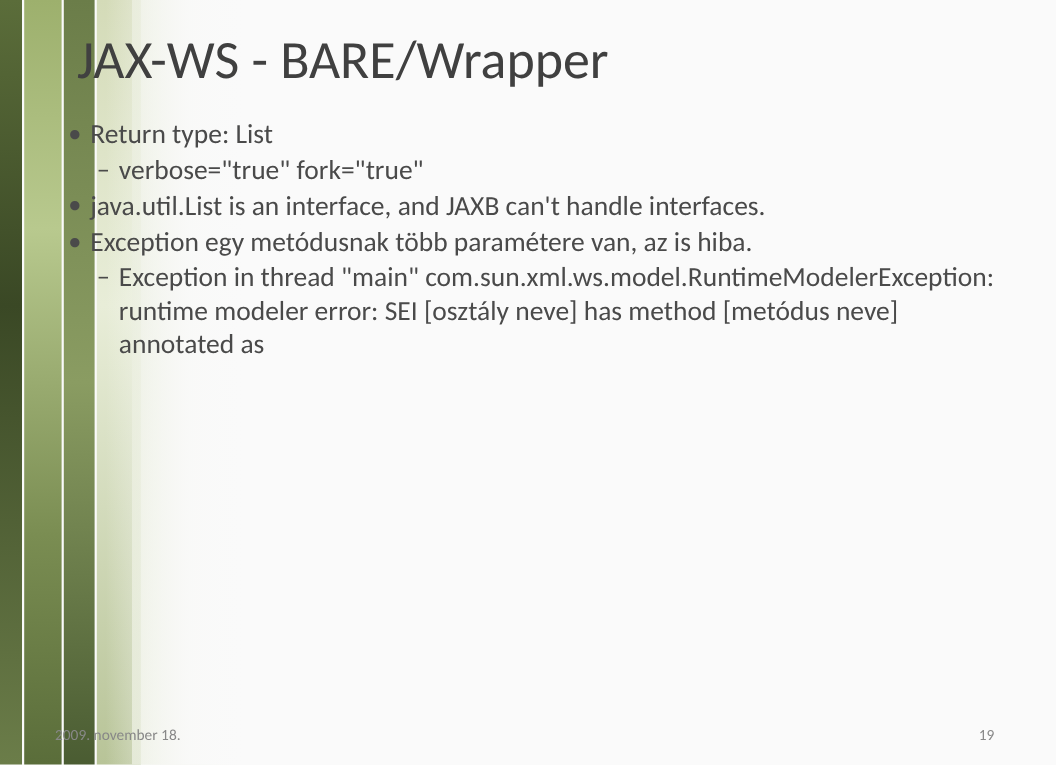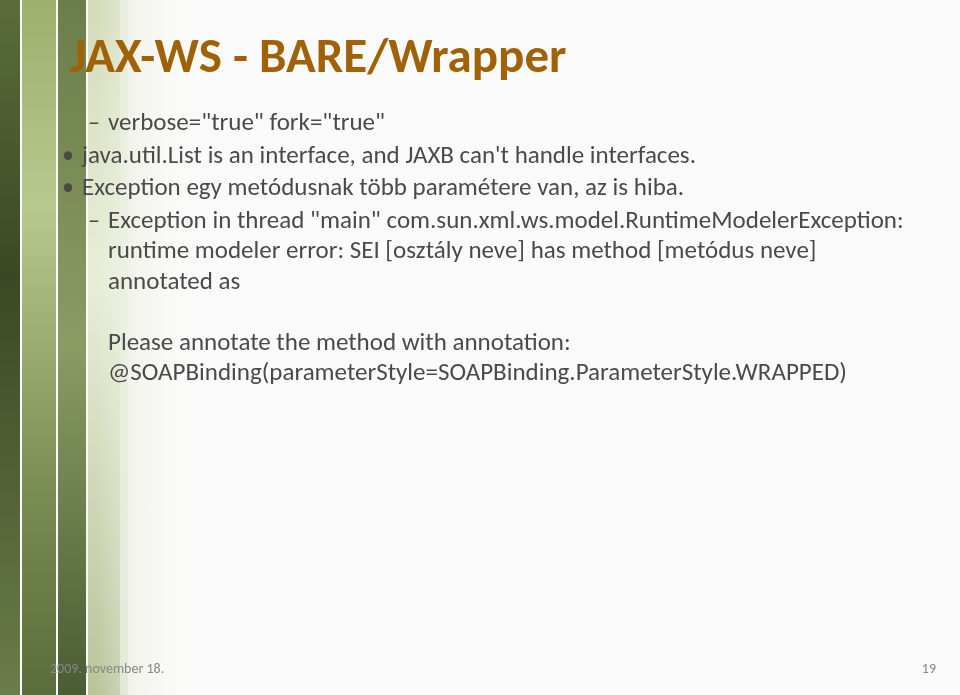--- a/index.html
+++ b/index.html
@@ -72,22 +72,22 @@
       z-index: 1;
       background: linear-gradient(to right, transparent 0%, transparent 10%, rgba(250,250,250,0.85) 18%, rgba(250,250,250,0.95) 25%);
     }
     .slide-content {
       position: relative;
       z-index: 2;
       padding: 25px 50px 0 60px;
     }
     .title {
       font-size: 49px;
-      font-weight: bold;
-      color: #a16207;
+      font-weight: normal;
+      color: #404040;
       margin-bottom: 22px;
       margin-left: 10px;
     }
     .body-text {
       color: #4a4a4a;
       font-size: 25px;
       line-height: 1.22;
     }
     ul {
       list-style: none;
@@ -119,21 +119,21 @@
       color: #4a4a4a;
     }
     .footer {
       position: absolute;
       bottom: 18px;
       left: 0;
       width: 100%;
       z-index: 3;
       display: flex;
       justify-content: space-between;
-      padding: 0 24px 0 50px;
+      padding: 0 56px 0 50px;
       font-size: 14px;
       color: #888888;
     }
     .footer-center {
       position: absolute;
       left: 50%;
       transform: translateX(-50%);
     }
     .footer-right {
       margin-left: auto;
@@ -149,33 +149,35 @@
   <div class="bg-strip-4"></div>
   <div class="bg-fade"></div>
 </div>
 <div class="content-overlay"></div>
 
 <div class="slide-content">
   <h1 class="title">JAX-WS - BARE/Wrapper</h1>
 
   <div class="body-text">
     <ul>
+      <li class="bullet-1">
+        <span>Return type: List</span>
+      </li>
       <li class="bullet-2">
         <span>verbose="true" fork="true"</span>
       </li>
       <li class="bullet-1">
         <span>java.util.List is an interface, and JAXB can't handle interfaces.</span>
       </li>
       <li class="bullet-1">
         <span>Exception egy metódusnak több paramétere van, az is hiba.</span>
       </li>
       <li class="bullet-2">
         <span>Exception in thread "main" com.sun.xml.ws.model.RuntimeModelerException: runtime modeler error: SEI [osztály neve] has method [metódus neve] annotated as</span><br>
         <br>
-        <span>Please annotate the method with annotation: @SOAPBinding(parameterStyle=SOAPBinding.ParameterStyle.WRAPPED)</span>
       </li>
     </ul>
   </div>
 </div>
 
 <div class="footer">
   <span>2009. november 18.</span>
   <span class="footer-right">19</span>
 </div>
 

